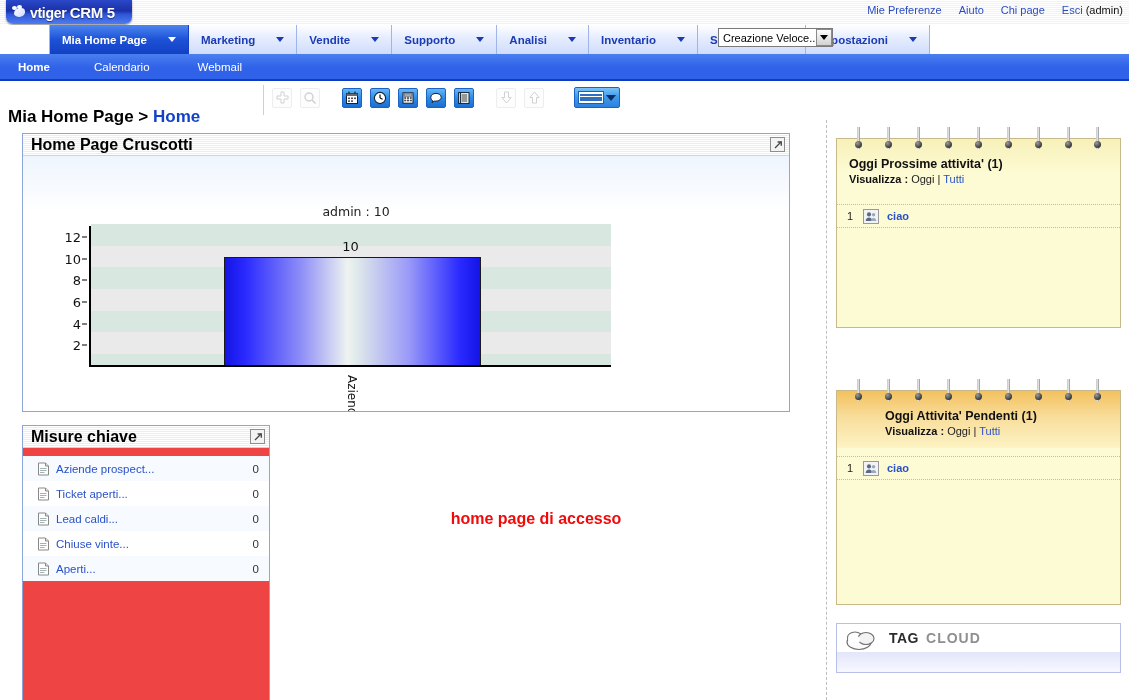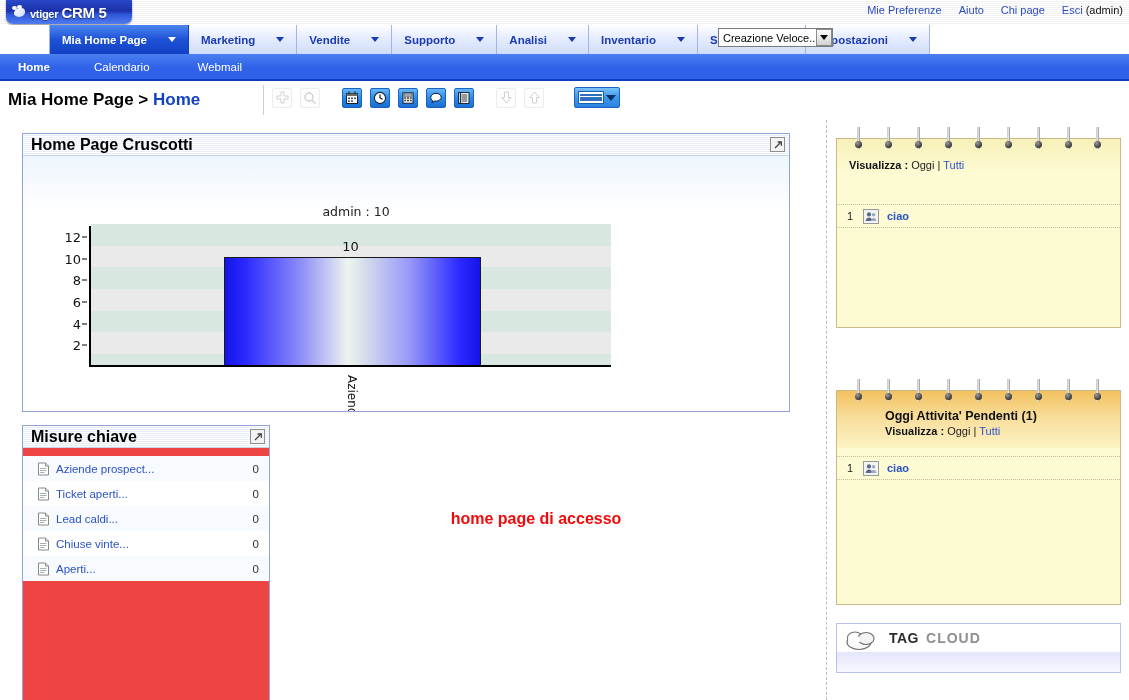--- a/index.html
+++ b/index.html
@@ -39,21 +39,21 @@
   .logo-mark::after {
     content: ""; position: absolute; left: 0px; top: 1px;
     width: 5px; height: 4px; border-radius: 50%;
     background: #ffffff; box-shadow: 5px -1px 0 0 #ffffff;
   }
   .logo-text {
     color: #fff; font-weight: bold; font-size: 13px;
     letter-spacing: -.3px; text-shadow: 0 1px 1px rgba(0,0,0,.5);
     white-space: nowrap;
   }
-  .logo-text .small { font-size: 11px; }
+  .logo-text .small { font-size: 14px; }
   .logo-text .big { font-size: 15px; }
 
   .usermenu {
     position: absolute; right: 6px; top: 4px;
     display: flex; gap: 17px; align-items: center;
     font-size: 11px;
   }
   .usermenu a { color: #2b4cc0; text-decoration: none; }
   .usermenu .plain { color: #111; }
 
@@ -136,21 +136,21 @@
   .subnav a.active { font-weight: bold; }
   .subnav .sp1 { margin-left: 16px; text-align: right; }
   .subnav .sp2 { margin-left: 20px; }
 
   
   .pagehead {
     position: absolute; top: 83px; left: 0; width: 1129px; height: 37px;
     background: #ffffff;
   }
   .crumb {
-    position: absolute; left: 8px; top: 7px;
+    position: absolute; left: 8px; top: 24px;
     font-size: 17px; font-weight: bold; color: #000; white-space: nowrap;
   }
   .crumb .cur { color: #1242c8; }
   .tb-sep {
     position: absolute; left: 263px; top: 2px; width: 1px; height: 30px;
     background: #cfcfcf;
   }
   .toolbar { position: absolute; left: 272px; top: 4px; display: flex; align-items: center; }
   .tbtn {
     width: 20px; height: 20px; margin-right: 8px;
@@ -639,20 +639,21 @@
             <span class="ring"></span>
             <span class="ring"></span>
             <span class="ring"></span>
             <span class="ring"></span>
             <span class="ring"></span>
             <span class="ring"></span>
             <span class="ring"></span>
         </div>
         <div class="note-box" style="height:190px;">
           <div class="note-head">
+            <div class="note-title">Oggi Prossime attivita' (1)</div>
             <div class="note-sub">
               <b>Visualizza :</b>
               <span>Oggi</span>
               <span>|</span>
               <a href="#">Tutti</a>
             </div>
           </div>
           <div class="note-body">
             <div class="note-row">
               <span class="idx">1</span>

